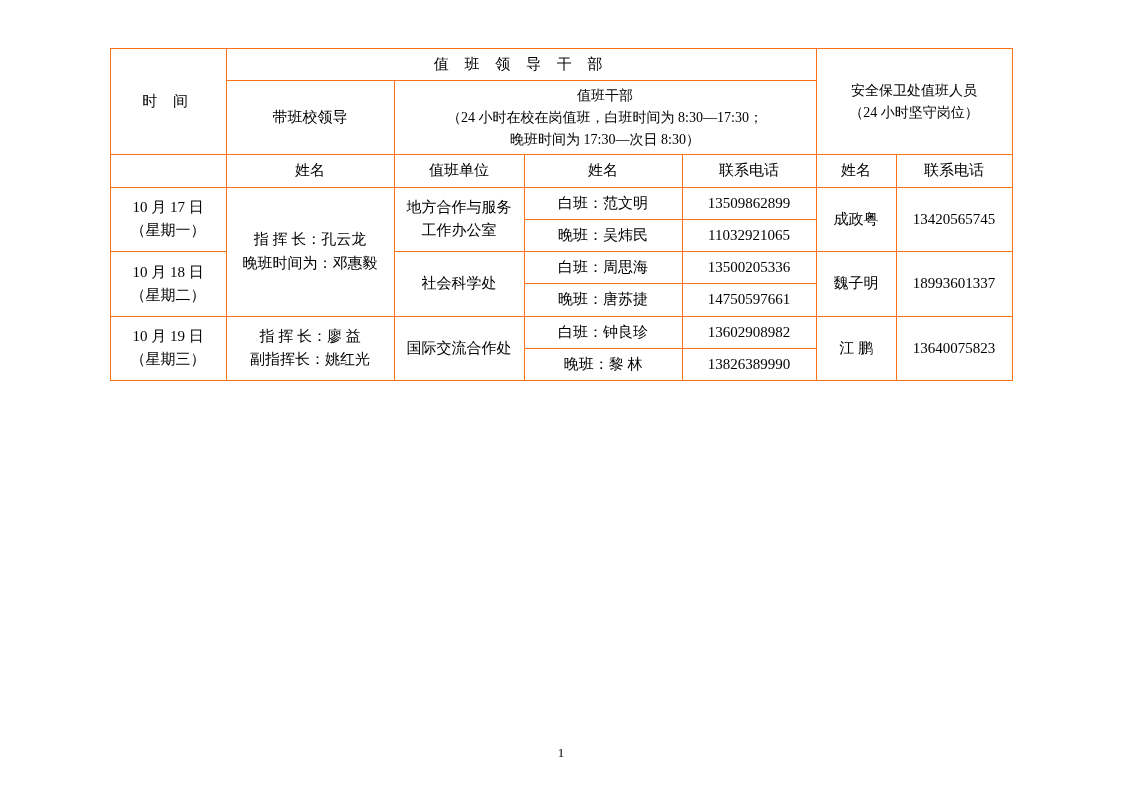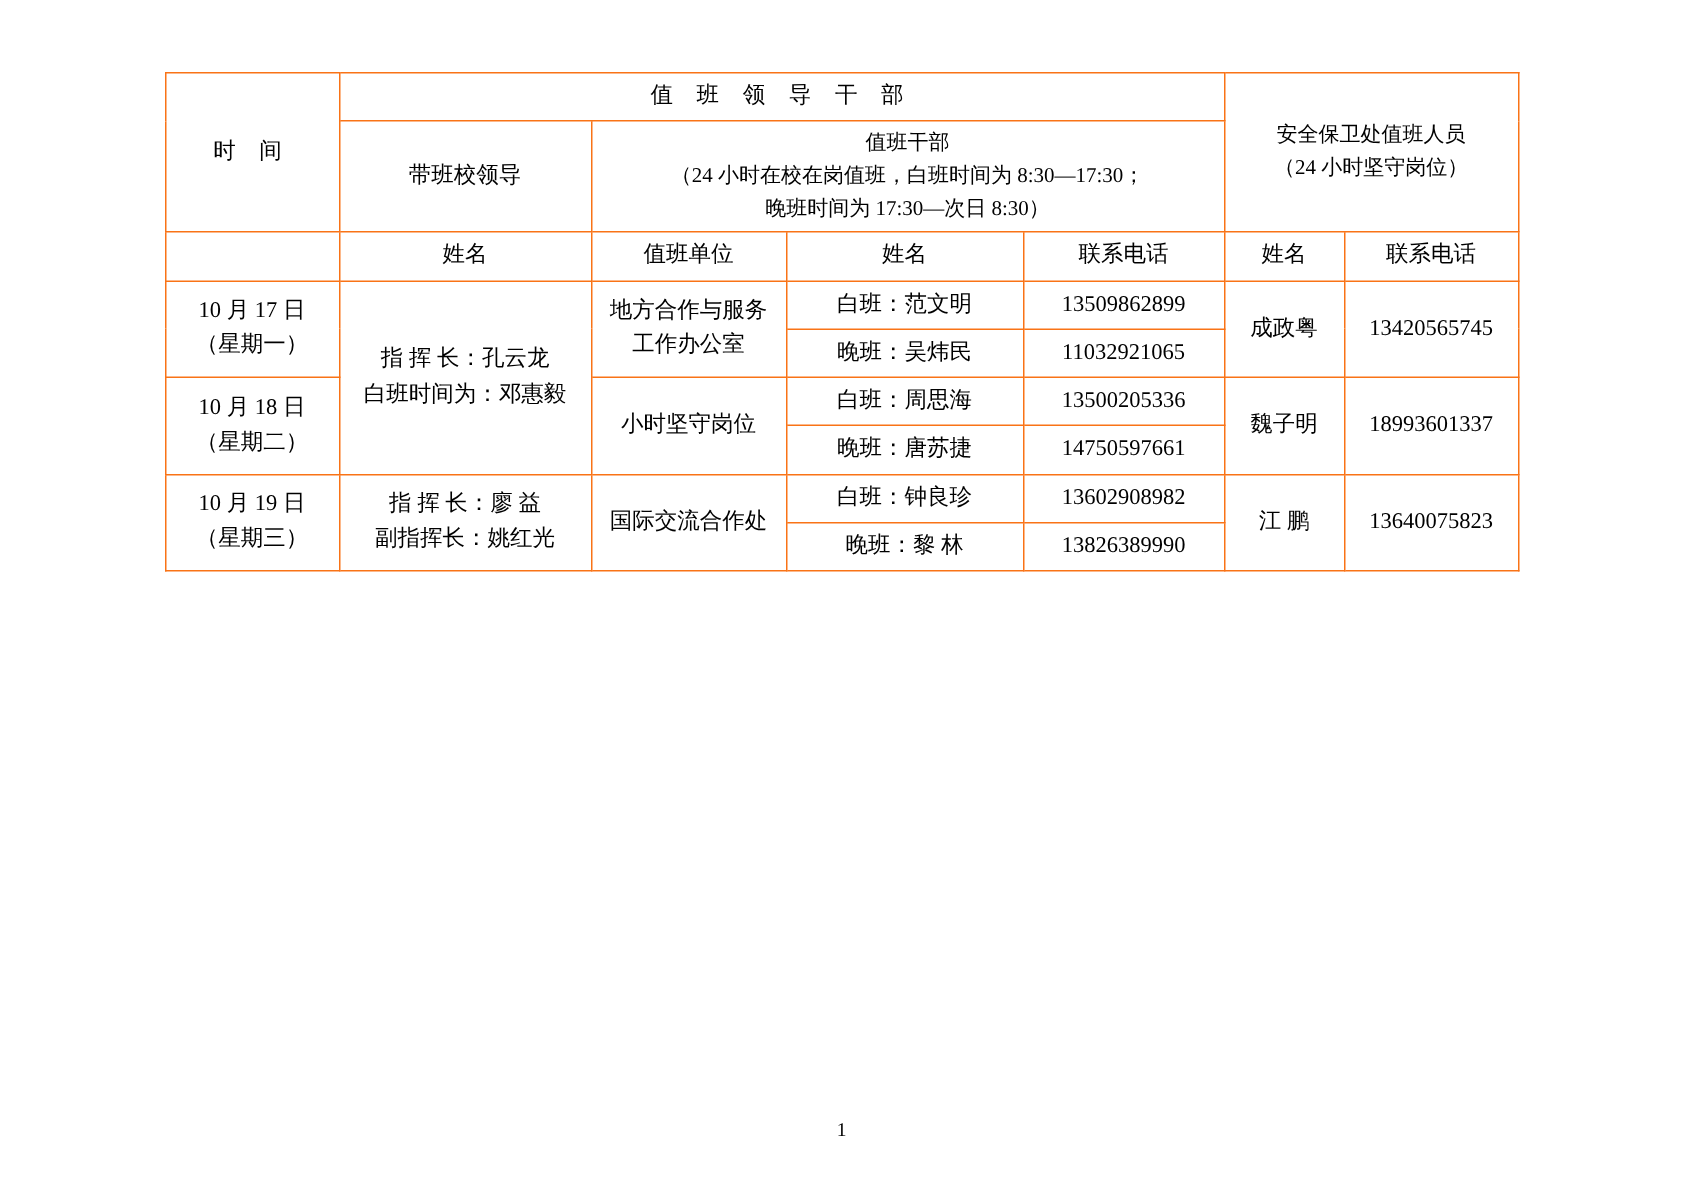--- a/index.html
+++ b/index.html
@@ -138,21 +138,21 @@
           <td>姓名</td>
           <td>联系电话</td>
         </tr>
 
         <tr>
           <td rowspan="2" class="cell-date">
             <span>10 月 17 日</span>
             <span class="d2">（星期一）</span>
           </td>
           <td rowspan="4" class="cmd-cell">指 挥 长：孔云龙
-白班时间为：邓惠毅</td>
+晚班时间为：邓惠毅</td>
           <td rowspan="2" class="unit-cell">
             <span>地方合作与服务</span>
             <span class="u2">工作办公室</span>
           </td>
           <td class="nowrap">白班：范文明</td>
           <td>13509862899</td>
           <td rowspan="2">成政粤</td>
           <td rowspan="2">13420565745</td>
         </tr>
 
@@ -160,21 +160,21 @@
           <td class="nowrap">晚班：吴炜民</td>
           <td>11032921065</td>
         </tr>
 
         <tr>
           <td rowspan="2" class="cell-date">
             <span>10 月 18 日</span>
             <span class="d2">（星期二）</span>
           </td>
           <td rowspan="2" class="unit-cell">
-            <span>小时坚守岗位</span>
+            <span>社会科学处</span>
           </td>
           <td class="nowrap">白班：周思海</td>
           <td>13500205336</td>
           <td rowspan="2">魏子明</td>
           <td rowspan="2">18993601337</td>
         </tr>
 
         <tr>
           <td class="nowrap">晚班：唐苏捷</td>
           <td>14750597661</td>

